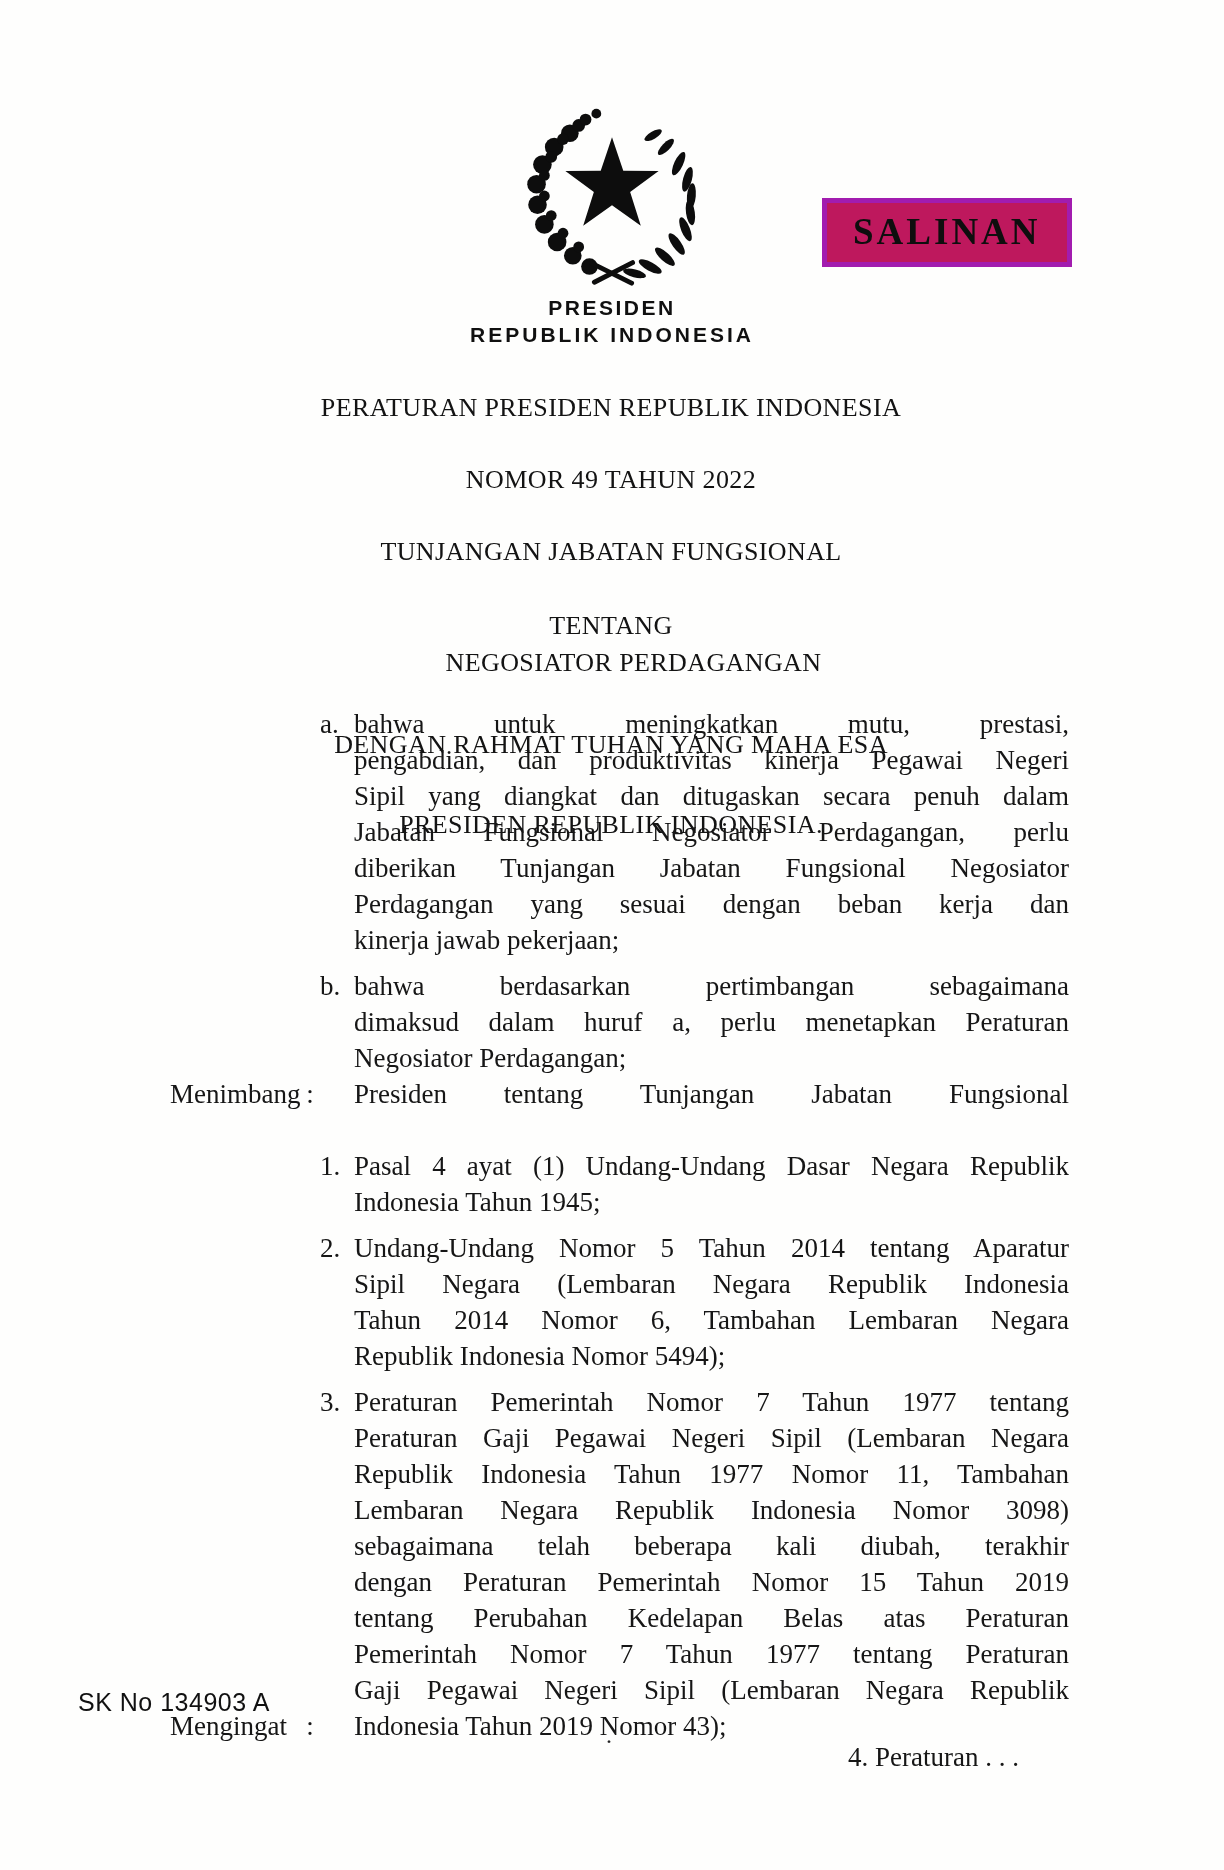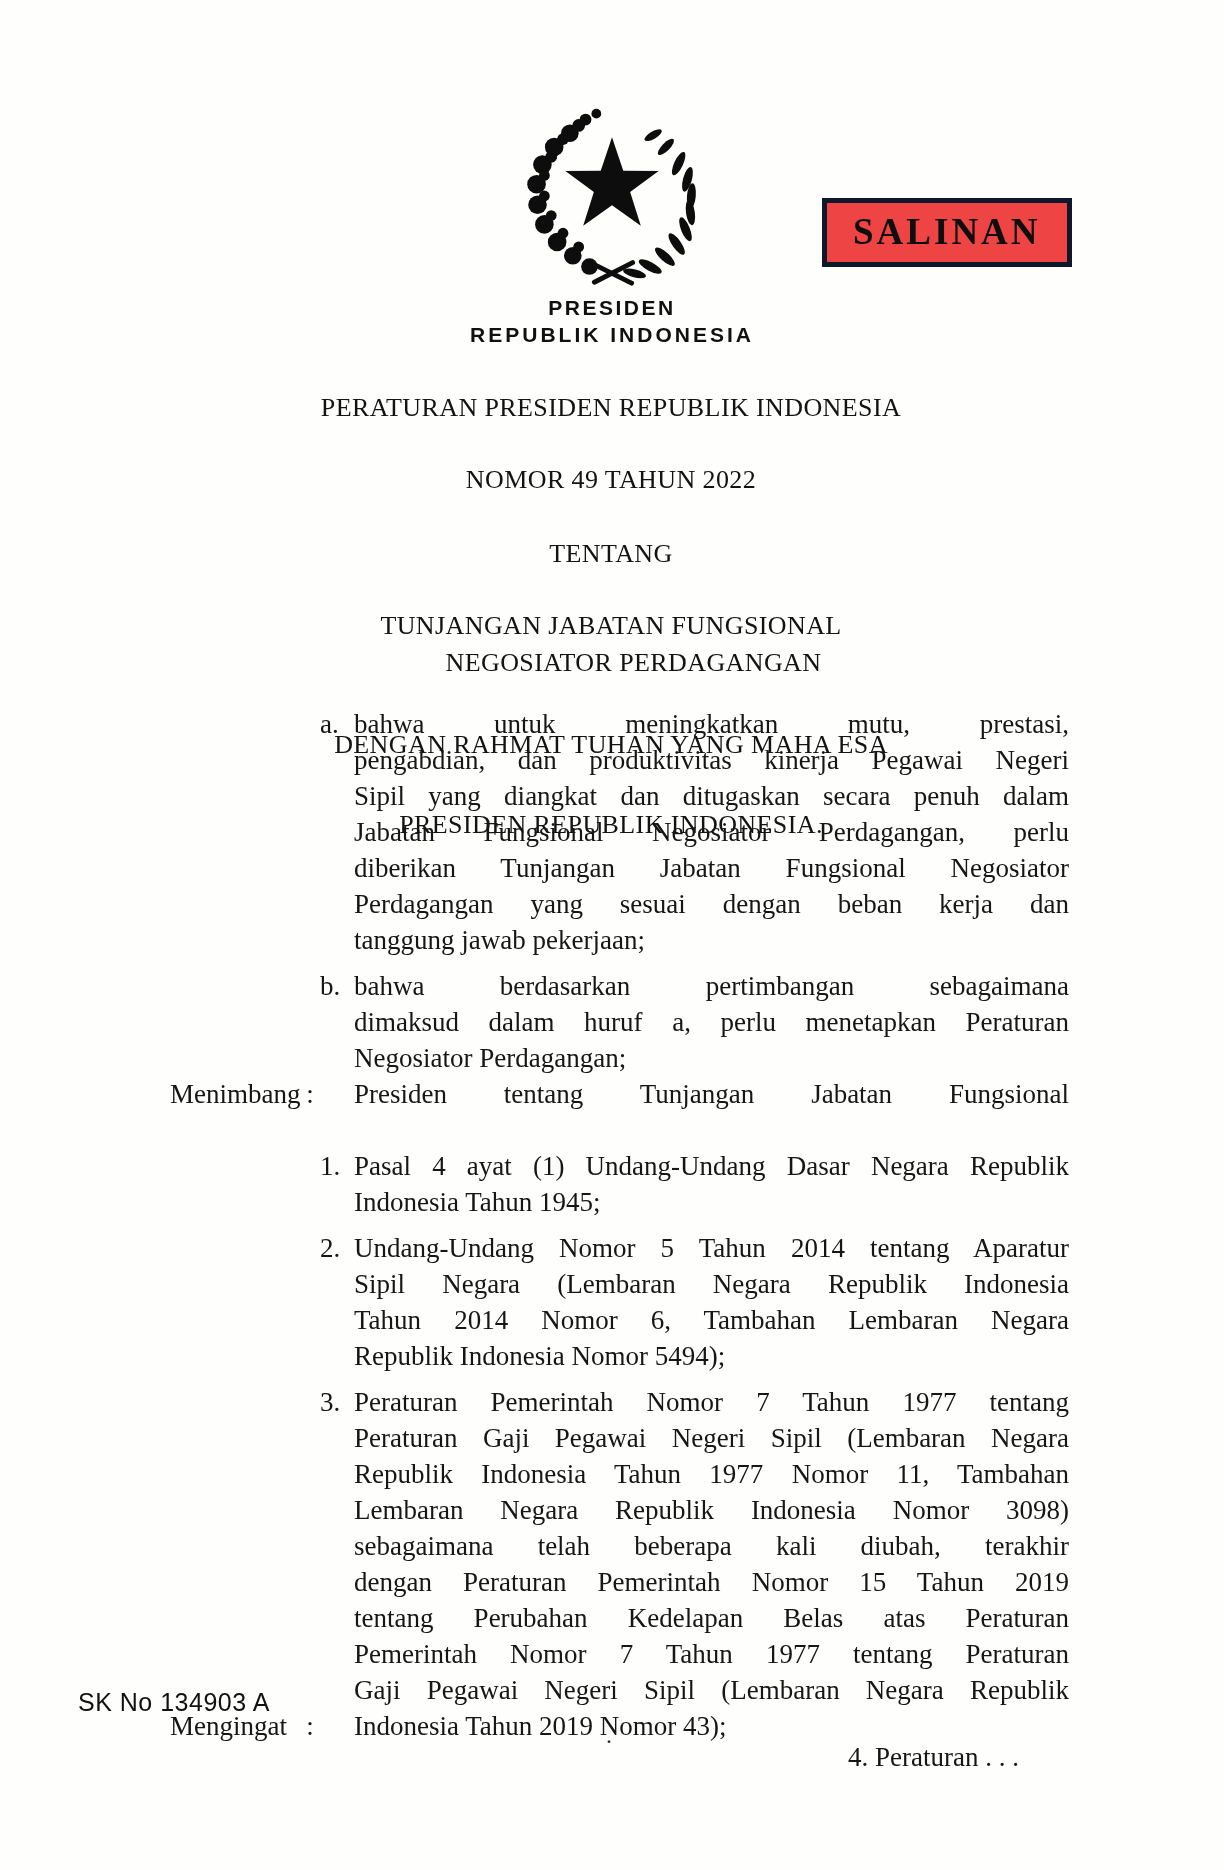--- a/index.html
+++ b/index.html
@@ -24,25 +24,25 @@
     margin-top:4px;color:#101010;
   }
   .lh2{
     font-family:"Liberation Sans", sans-serif;
     font-weight:bold;font-size:21px;letter-spacing:3px;
     margin-top:3px;color:#101010;
   }
   
   .salinan{
     position:absolute;left:822px;top:198px;
-    border:5px solid #0f172a;
+    border:5px solid #a21caf;
     padding:7px 26px 9px 26px;
     font-weight:bold;font-size:37px;letter-spacing:3px;
     font-family:"Liberation Serif", serif;
-    color:#0e0e0e;background:#ef4444;
+    color:#0e0e0e;background:#be185d;
   }
   
   .title-block{
     position:absolute;top:393px;left:0;right:2px;
     text-align:center;font-size:26px;letter-spacing:.4px;color:#131313;
   }
   .t-line{line-height:30px;}
   .gap42{margin-top:42px;} .gap44{margin-top:44px;} .gap37{margin-top:7px;padding-left:45px;}
   .gap52{margin-top:52px;} .gap50{margin-top:50px;}
   
@@ -125,43 +125,43 @@
     </svg>
     <div class="lh1">PRESIDEN</div>
     <div class="lh2">REPUBLIK INDONESIA</div>
   </div>
 
   <div class="salinan">SALINAN</div>
 
   <div class="title-block">
     <div class="t-line">PERATURAN PRESIDEN REPUBLIK INDONESIA</div>
     <div class="t-line gap42">NOMOR 49 TAHUN 2022</div>
+    <div class="t-line gap42">TUNJANGAN JABATAN FUNGSIONAL</div>
     <div class="t-line gap44">TENTANG</div>
-    <div class="t-line gap42">TUNJANGAN JABATAN FUNGSIONAL</div>
     <div class="t-line gap37">NEGOSIATOR PERDAGANGAN</div>
     <div class="t-line gap52">DENGAN RAHMAT TUHAN YANG MAHA ESA</div>
     <div class="t-line gap50">PRESIDEN REPUBLIK INDONESIA.</div>
   </div>
 
   <div class="body-block">
 
     <div class="section">
       <div class="s-label">Menimbang</div>
       <div class="s-colon">:</div>
       <div class="s-items">
         <div class="item">
           <div class="marker">a.</div>
           <div class="lines">
             <div class="ln">bahwa untuk meningkatkan mutu, prestasi,</div>
             <div class="ln">pengabdian, dan produktivitas kinerja Pegawai Negeri</div>
             <div class="ln">Sipil yang diangkat dan ditugaskan secara penuh dalam</div>
             <div class="ln">Jabatan Fungsional Negosiator Perdagangan, perlu</div>
             <div class="ln">diberikan Tunjangan Jabatan Fungsional Negosiator</div>
             <div class="ln">Perdagangan yang sesuai dengan beban kerja dan</div>
-            <div class="ln noj">tanggung jawab pekerjaan;</div>
+            <div class="ln noj">kinerja jawab pekerjaan;</div>
           </div>
         </div>
         <div class="item">
           <div class="marker">b.</div>
           <div class="lines">
             <div class="ln">bahwa berdasarkan pertimbangan sebagaimana</div>
             <div class="ln">dimaksud dalam huruf a, perlu menetapkan Peraturan</div>
             <div class="ln noj">Negosiator Perdagangan;</div>
             <div class="ln">Presiden tentang Tunjangan Jabatan Fungsional</div>
           </div>

